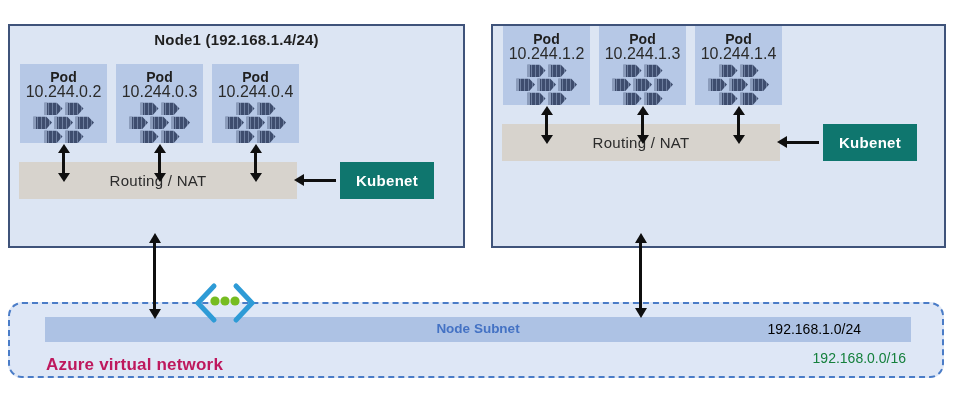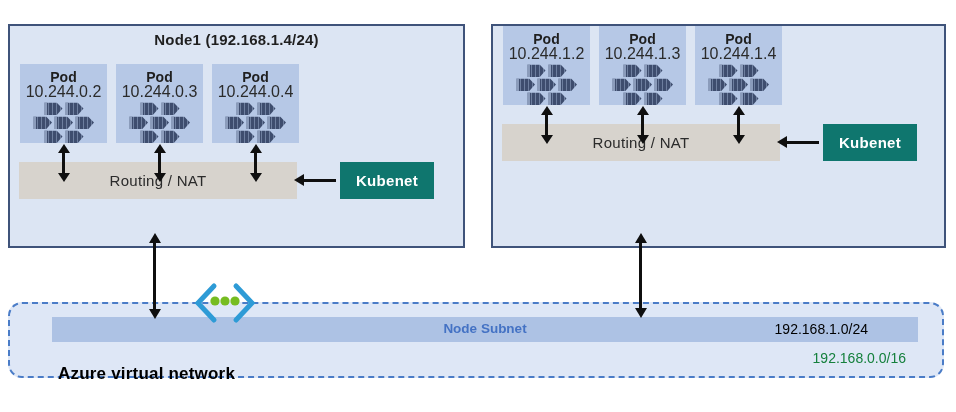--- a/index.html
+++ b/index.html
@@ -79,34 +79,34 @@
     display:flex; align-items:center; justify-content:center;
   }
 
   
   #vnet {
     position:absolute; left:8px; top:302px; width:936px; height:76px;
     background:#dee7f6; border:2px dashed #4a7cc7; border-radius:14px;
     box-sizing:border-box; z-index:1;
   }
   #subnet-bar {
-    position:absolute; left:42px; top:13px; width:866px; height:25px;
+    position:absolute; left:35px; top:13px; width:866px; height:25px;
     background:#adc2e4;
   }
   #subnet-label {
     position:absolute; left:0; right:0; top:4px; text-align:center;
     font-size:13.5px; font-weight:700; color:#4472c4;
   }
   #subnet-cidr {
     position:absolute; right:50px; top:4px;
     font-size:14px; color:#000000;
   }
   #vnet-label {
-    position:absolute; left:36px; top:60px;
-    font-size:17px; font-weight:700; color:#000000; letter-spacing:.2px;margin-left:12px;
+    position:absolute; left:36px; top:51px;
+    font-size:17px; font-weight:700; color:#be185d; letter-spacing:.2px;
   }
   #vnet-cidr {
     position:absolute; right:36px; top:46px;
     font-size:14px; color:#15803d;
   }
 
   #vnet-peering-icon { position:absolute; left:193px; top:281px; z-index:6; }
 </style>
 </head>
 <body>

